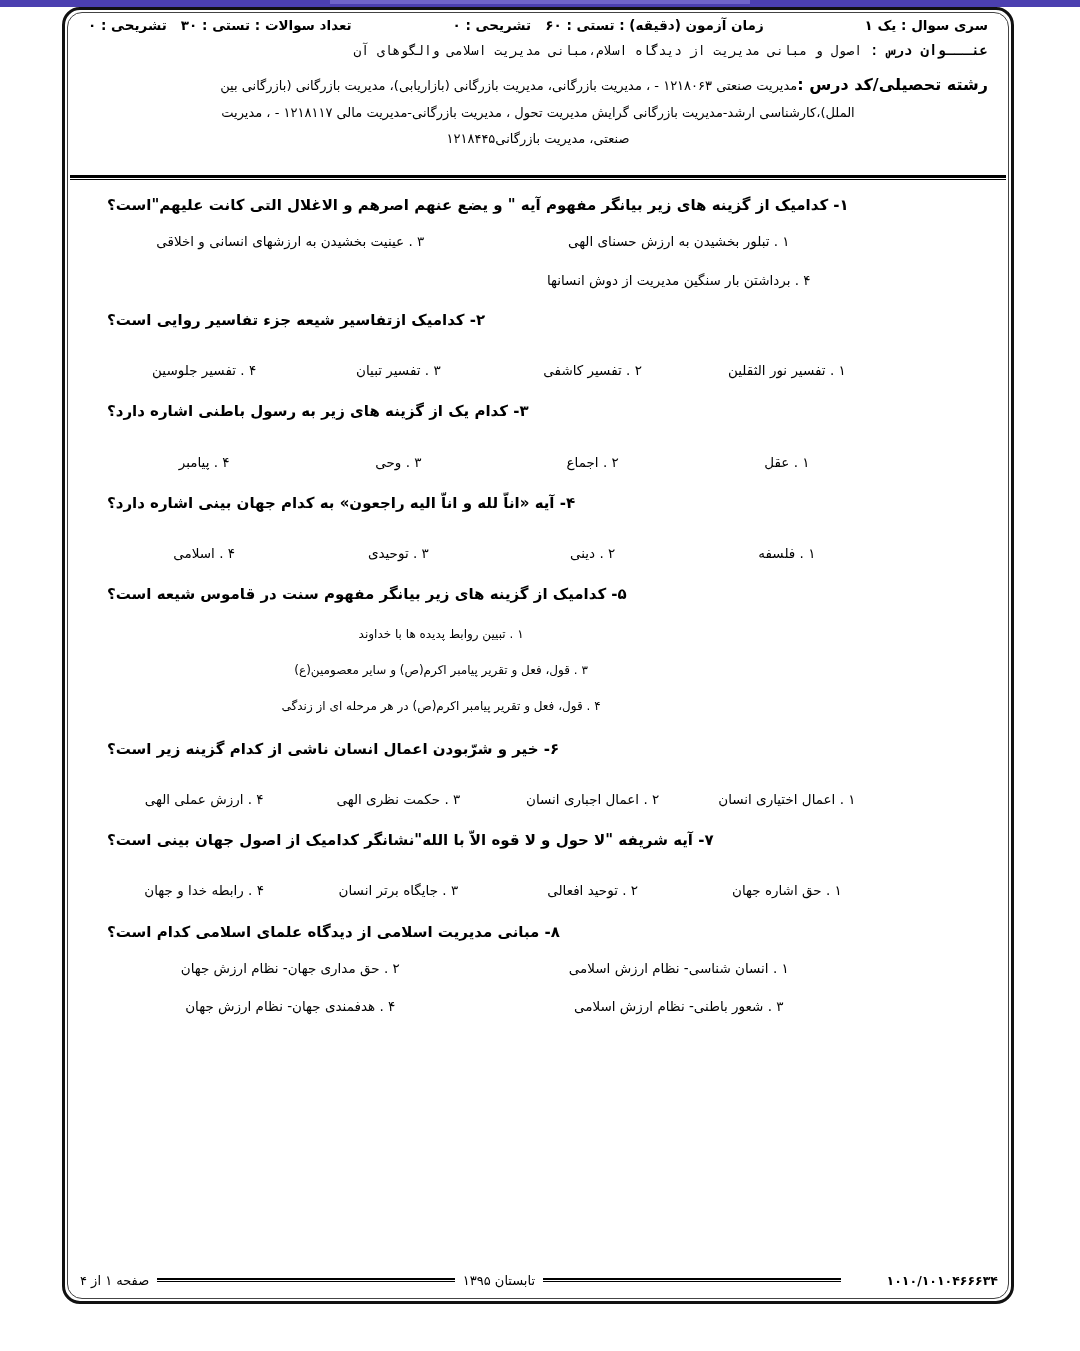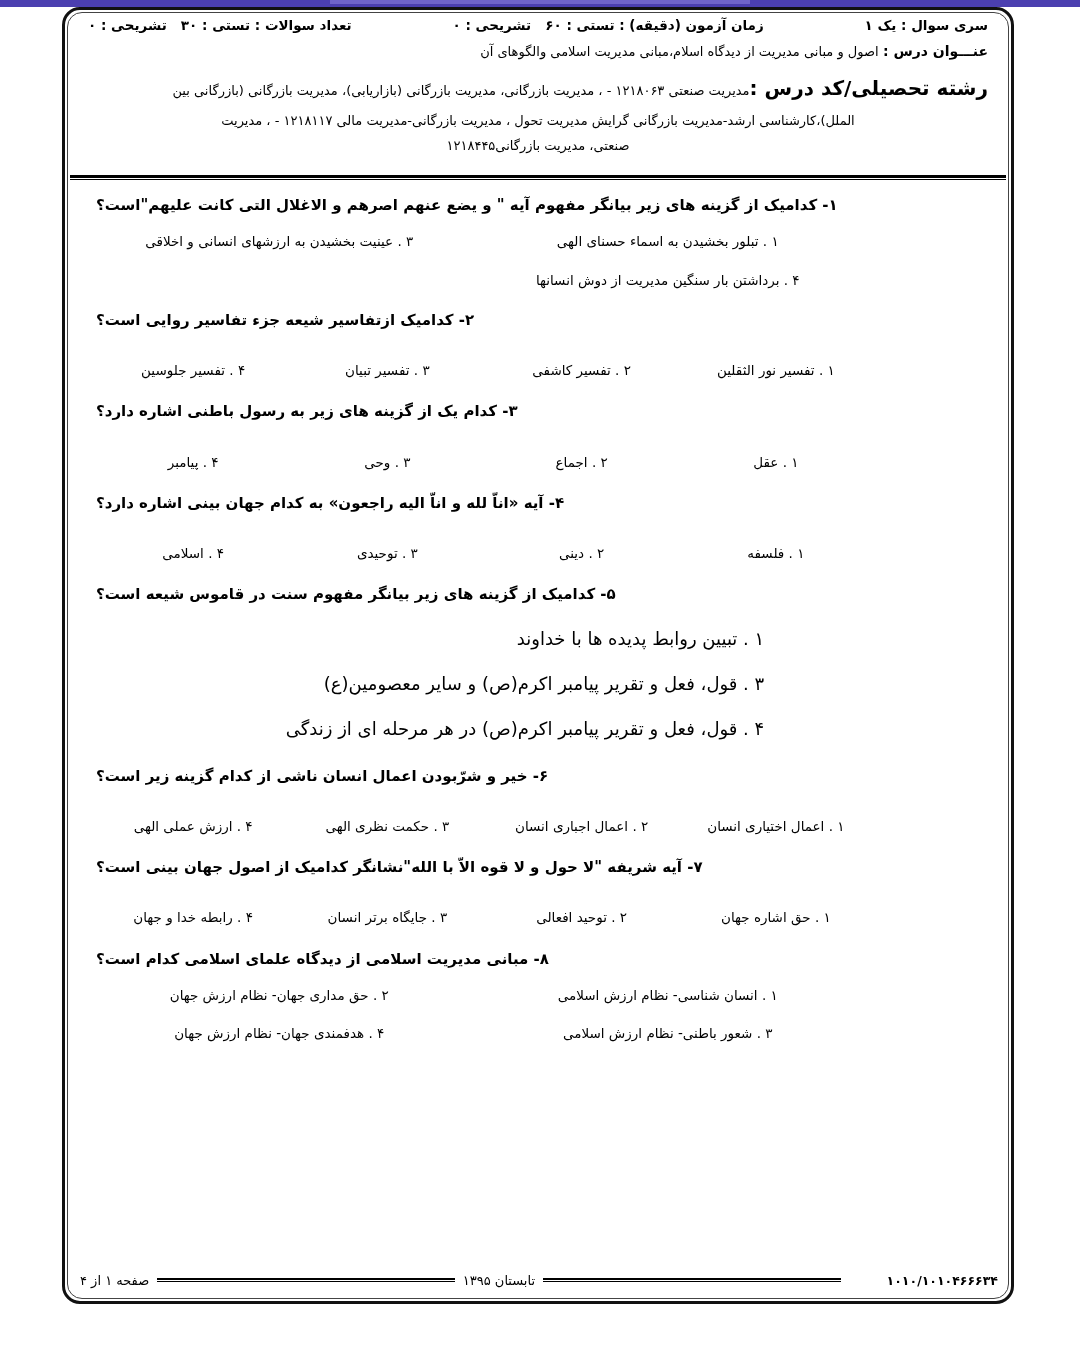--- a/index.html
+++ b/index.html
@@ -79,36 +79,37 @@
   .hdr-row1 .cell {
     white-space: nowrap;
     letter-spacing: 0px;
   }
   .hdr-row1 .val { font-weight: bold; }
   .hdr-line {
     font-size: 13.5px;
     line-height: 2.0;
     text-align: right;
     padding: 2px 4px 0 4px;
+    font-family: Liberation Mono, monospace;
   }
   .hdr-line .lbl {
     font-weight: bold;
     font-size: 14px;
   }
   .hdr-line .txt {
     font-weight: normal;
     font-size: 13px;
   }
   .hdr-block {
     font-size: 13px;
     line-height: 1.95;
     text-align: right;
     padding: 4px 4px 0 4px;
   }
-  .hdr-block .lbl { font-weight: bold; font-size: 20px; }
+  .hdr-block .lbl { font-weight: bold; font-size: 16px; }
   .hdr-block .txt { font-weight: normal; }
   .hdr-block .l2, .hdr-block .l3 { display: block; text-align: center; }
 
   
   .header-rule {
     position: absolute;
     top: 168px;
     left: 8px;
     width: 936px;
     height: 6px;
@@ -119,21 +120,21 @@
   }
   .header-rule .hr-thin {
     position: absolute; top: 4px; left: 0;
     width: 100%; height: 1px; background: #000;
   }
 
   
   .body-area {
     position: absolute;
     top: 180px;
-    left: 4px;
+    left: 15px;
     width: 833px;
     padding: 0 26px 0 30px;
     box-sizing: border-box;
   }
 
   .q-block { margin-bottom: 3px; }
 
   .q-stem {
     font-size: 15px;
     font-weight: bold;
@@ -176,23 +177,24 @@
     padding: 2px 4px;
     margin-top: 15px;
   }
 
   
   .opts-stack {
     direction: rtl;
     padding: 4px 0 4px 0;
   }
   .opts-stack .opt {
-    font-size: 18px;
+    font-size: 12px;
     line-height: 1.5;
     padding: 9px 0 9px 0;
+    text-align: center;
     margin-right: 14%;
   }
 
   .opt .onum { font-weight: normal; }
   .opt .otext { font-weight: normal; }
 
   
   .footer {
     position: absolute;
     bottom: 10px;
@@ -288,21 +290,21 @@
   <div class="body-area">
 
     <div class="q-block">
       <div class="q-stem">
         <span class="q-num">۱-</span>
         <span>کدامیک از گزینه های زیر بیانگر مفهوم  آیه " و یضع عنهم اصرهم و الاغلال التی کانت علیهم"است؟</span>
       </div>
       <div class="opts-grid2">
         <div class="opt">
           <span class="onum">۱ .</span>
-          <span class="otext">تبلور بخشیدن به اسماء حسنای الهی</span>
+          <span class="otext">تبلور بخشیدن به ارزش حسنای الهی</span>
         </div>
         <div class="opt">
           <span class="onum">۳ .</span>
           <span class="otext">عینیت بخشیدن به ارزشهای انسانی و اخلاقی</span>
         </div>
         <div class="opt">
           <span class="onum">۴ .</span>
           <span class="otext">برداشتن  بار سنگین مدیریت از دوش انسانها</span>
         </div>
       </div>

